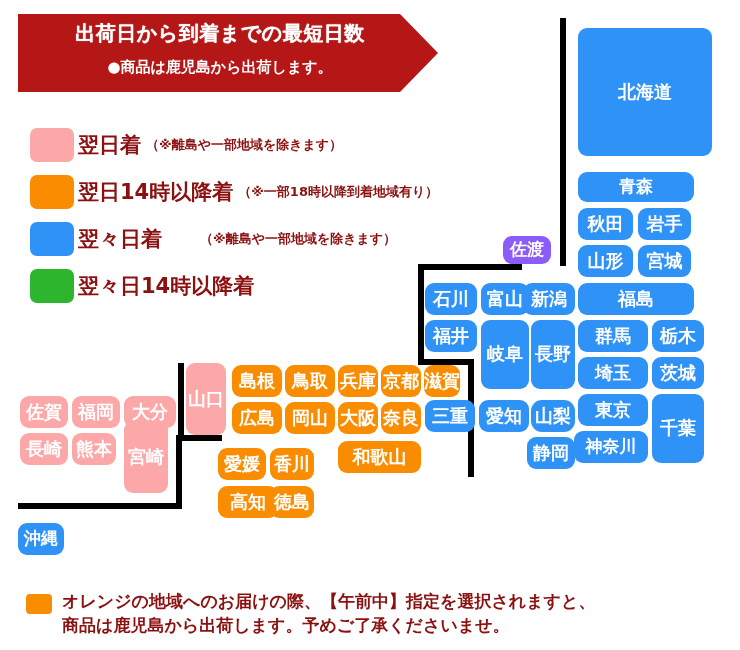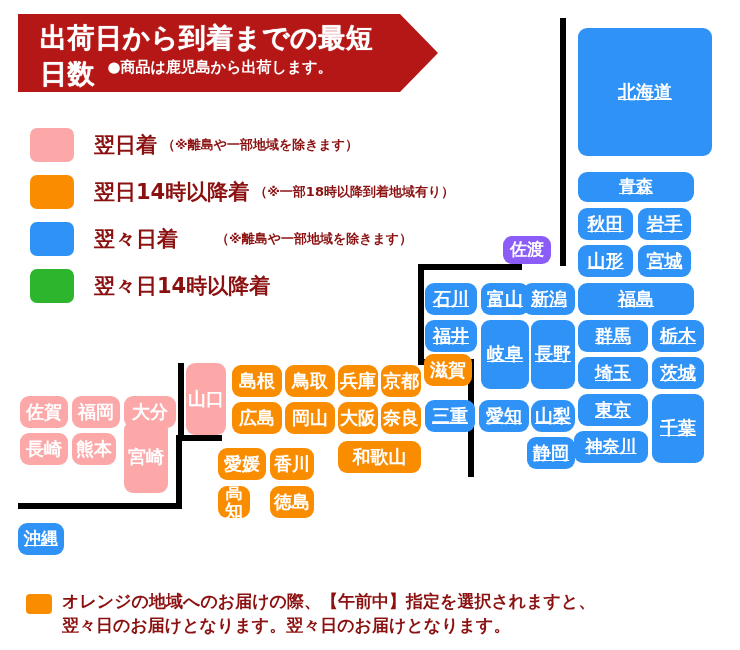--- a/index.html
+++ b/index.html
@@ -8,53 +8,53 @@
     font-family:"DejaVu Sans","Liberation Sans",sans-serif;
   }
 
   
   #banner-wrap{position:absolute;left:18px;top:14px;width:420px;height:78px;}
   #banner-shape{
     position:absolute;inset:0;background:#B51616;
     clip-path:polygon(0 0,382px 0,420px 39px,382px 78px,0 78px);
   }
   #banner-title{
-    position:absolute;left:22px;top:6px;width:360px;text-align:left;
-    color:#ffffff;font-size:27px;font-weight:bold;letter-spacing:.5px;
+    position:absolute;left:22px;top:6px;width:360px;text-align:center;
+    color:#ffffff;font-size:20px;font-weight:bold;letter-spacing:.5px;
     text-shadow:0 0 1px #fff;
   }
   #banner-sub{
     position:absolute;left:22px;top:44px;width:360px;text-align:center;
     color:#ffffff;font-size:15px;font-weight:bold;
   }
 
   
   #legend{position:absolute;left:30px;top:126px;width:470px;}
   .legend-row{display:flex;align-items:center;height:38px;margin-bottom:9px;}
   .legend-swatch{width:44px;height:34px;border-radius:7px;flex:0 0 auto;}
   .legend-main{
-    color:#8B1010;font-size:21px;font-weight:bold;margin-left:20px;white-space:nowrap;
+    color:#8B1010;font-size:21px;font-weight:bold;margin-left:4px;white-space:nowrap;
   }
   .legend-note{
     color:#8B1010;font-size:13px;font-weight:bold;margin-left:5px;white-space:nowrap;
   }
   .legend-note.wide{margin-left:38px;}
 
   
   #map{position:absolute;left:0;top:0;width:740px;height:580px;}
   .pref{
     position:absolute;border-radius:9px;
     color:#ffffff;font-weight:bold;
     display:flex;align-items:center;justify-content:center;
     text-align:center;line-height:1.05;
     box-sizing:border-box;
   }
   .c-pink{background:#FCA8A8;}
   .c-orange{background:#FA8C00;}
-  .c-blue{background:#2E92F7;text-decoration:underline;}
+  .c-blue{background:#2E92F7;}
   .c-green{background:#8b5cf6;}
 
   
   .divider{position:absolute;background:#000000;}
 
   
   #footer{position:absolute;left:26px;top:590px;width:700px;}
   #footer-swatch{
     position:absolute;left:0;top:4px;width:26px;height:20px;border-radius:4px;background:#FA8C00;
   }
@@ -119,45 +119,45 @@
     <div class="pref c-blue" style="left: 652px; top: 394px; width: 52px; height: 69px; font-size: 18px;">千葉</div>
     <div class="pref c-blue" style="left: 578px; top: 394px; width: 70px; height: 32px; font-size: 18px;">東京</div>
     <div class="pref c-blue" style="left: 574px; top: 431px; width: 74px; height: 32px; font-size: 17px;">神奈川</div>
     <div class="pref c-green" style="left: 503px; top: 236px; width: 48px; height: 28px; font-size: 17px;">佐渡</div>
     <div class="pref c-blue" style="left: 425px; top: 283px; width: 52px; height: 32px; font-size: 18px;">石川</div>
     <div class="pref c-blue" style="left: 481px; top: 283px; width: 48px; height: 32px; font-size: 18px;">富山</div>
     <div class="pref c-blue" style="left: 523px; top: 283px; width: 52px; height: 32px; font-size: 18px;">新潟</div>
     <div class="pref c-blue" style="left: 425px; top: 320px; width: 52px; height: 32px; font-size: 18px;">福井</div>
     <div class="pref c-blue" style="left: 481px; top: 320px; width: 48px; height: 69px; font-size: 18px;">岐阜</div>
     <div class="pref c-blue" style="left: 531px; top: 320px; width: 44px; height: 69px; font-size: 18px;">長野</div>
-    <div class="pref c-orange" style="left: 424px; top: 354px; width: 48px; height: 32px; font-size: 18px;">滋賀</div>
+    <div class="pref c-orange" style="left: 424px; top: 365px; width: 36px; height: 32px; font-size: 18px;">滋賀</div>
     <div class="pref c-blue" style="left: 425px; top: 400px; width: 50px; height: 32px; font-size: 18px;">三重</div>
     <div class="pref c-blue" style="left: 479px; top: 400px; width: 50px; height: 32px; font-size: 18px;">愛知</div>
     <div class="pref c-blue" style="left: 531px; top: 400px; width: 44px; height: 32px; font-size: 18px; border-radius: 11px;">山梨</div>
     <div class="pref c-blue" style="left: 527px; top: 437px; width: 48px; height: 32px; font-size: 18px;">静岡</div>
     <div class="pref c-orange" style="left: 232px; top: 365px; width: 50px; height: 32px; font-size: 18px;">島根</div>
     <div class="pref c-orange" style="left: 285px; top: 365px; width: 50px; height: 32px; font-size: 18px;">鳥取</div>
     <div class="pref c-orange" style="left: 338px; top: 365px; width: 40px; height: 32px; font-size: 18px;">兵庫</div>
     <div class="pref c-orange" style="left: 381px; top: 365px; width: 40px; height: 32px; font-size: 18px;">京都</div>
     <div class="pref c-orange" style="left: 232px; top: 402px; width: 50px; height: 32px; font-size: 18px;">広島</div>
     <div class="pref c-orange" style="left: 285px; top: 402px; width: 50px; height: 32px; font-size: 18px;">岡山</div>
     <div class="pref c-orange" style="left: 338px; top: 402px; width: 40px; height: 32px; font-size: 18px;">大阪</div>
     <div class="pref c-orange" style="left: 381px; top: 402px; width: 40px; height: 32px; font-size: 18px;">奈良</div>
     <div class="pref c-orange" style="left: 338px; top: 441px; width: 83px; height: 32px; font-size: 18px;">和歌山</div>
     <div class="pref c-pink" style="left: 186px; top: 363px; width: 40px; height: 72px; font-size: 18px;">山口</div>
     <div class="pref c-orange" style="left: 218px; top: 448px; width: 48px; height: 32px; font-size: 18px;">愛媛</div>
     <div class="pref c-orange" style="left: 270px; top: 448px; width: 44px; height: 32px; font-size: 18px;">香川</div>
-    <div class="pref c-orange" style="left: 218px; top: 486px; width: 32px; height: 32px; font-size: 18px;">高知</div>
+    <div class="pref c-orange" style="left: 218px; top: 486px; width: 60px; height: 32px; font-size: 18px;">高知</div>
     <div class="pref c-orange" style="left: 270px; top: 486px; width: 44px; height: 32px; font-size: 18px;">徳島</div>
     <div class="pref c-pink" style="left: 20px; top: 396px; width: 48px; height: 32px; font-size: 18px;">佐賀</div>
     <div class="pref c-pink" style="left: 72px; top: 396px; width: 48px; height: 32px; font-size: 18px;">福岡</div>
     <div class="pref c-pink" style="left: 124px; top: 396px; width: 52px; height: 32px; font-size: 18px;">大分</div>
     <div class="pref c-pink" style="left: 20px; top: 433px; width: 48px; height: 32px; font-size: 18px;">長崎</div>
     <div class="pref c-pink" style="left: 72px; top: 433px; width: 44px; height: 32px; font-size: 18px;">熊本</div>
     <div class="pref c-pink" style="left: 124px; top: 421px; width: 44px; height: 72px; font-size: 18px;">宮崎</div>
     <div class="pref c-blue" style="left: 18px; top: 523px; width: 46px; height: 32px; font-size: 17px;">沖縄</div>
   </div>
 
 <div id="footer">
   <div id="footer-swatch"></div>
   <div id="footer-l1">オレンジの地域へのお届けの際、【午前中】指定を選択されますと、</div>
-  <div id="footer-l2">翌々日のお届けとなります。翌々日のお届けとなります。</div>
+  <div id="footer-l2">商品は鹿児島から出荷します。予めご了承くださいませ。</div>
 </div>
 
 </body></html>

